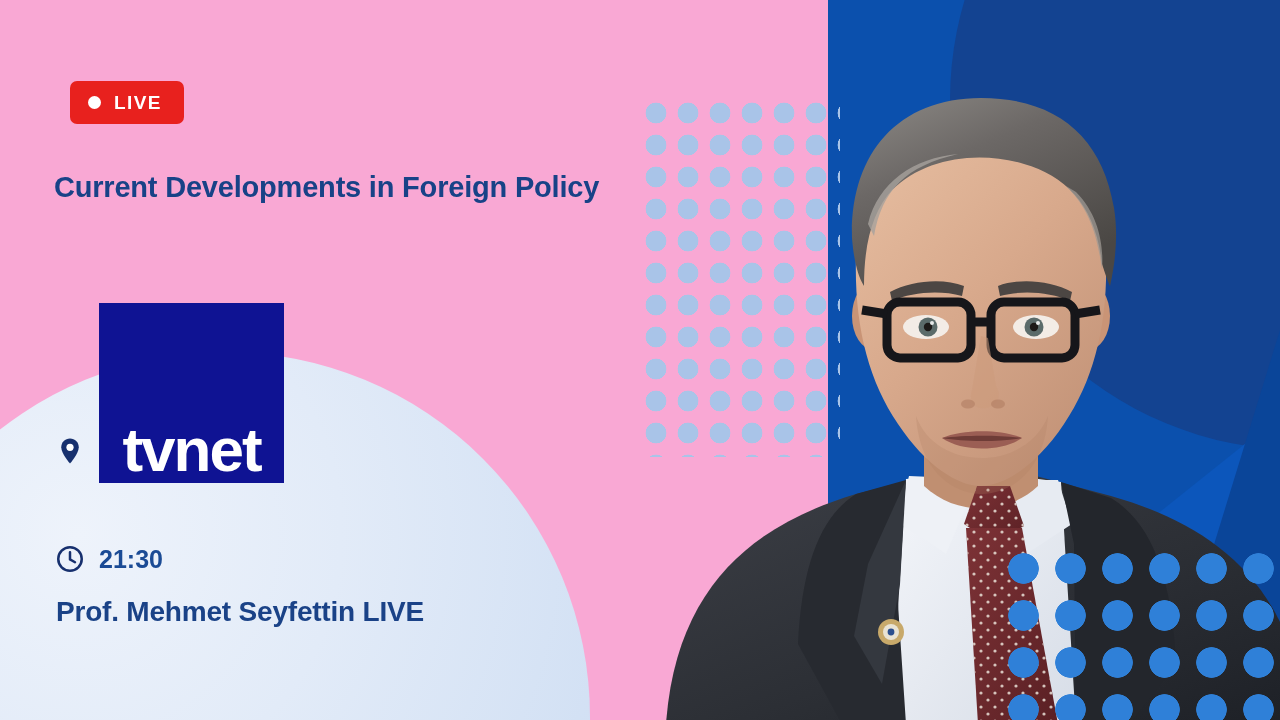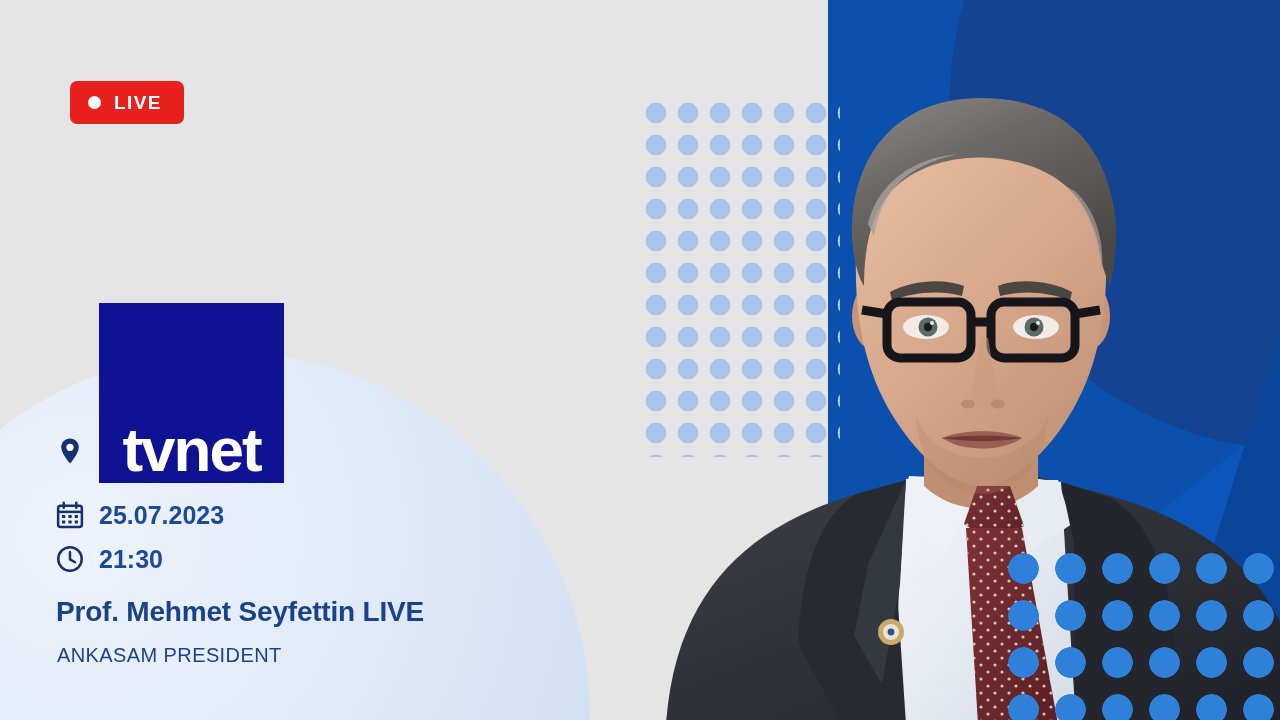--- a/index.html
+++ b/index.html
@@ -1,18 +1,18 @@
 <!DOCTYPE html>
 <html><head>
 <meta charset="utf-8">
 <style>
   html,body{margin:0;padding:0;background:#fff;}
   body{width:1280px;height:720px;overflow:hidden;font-family:"Liberation Sans",sans-serif;}
 
-  #stage{position:relative;width:1280px;height:720px;background:#e5e5e5;overflow:hidden;}
+  #stage{position:relative;width:1280px;height:720px;background:#f9a8d4;overflow:hidden;}
 
   
   .bg-layer{position:absolute;pointer-events:none;}
 
   
   #blue-panel{left:828px;top:0;width:452px;height:720px;background:#0b50ad;}
 
   
   #blue-circle{left:950px;top:-250px;width:700px;height:700px;border-radius:50%;background:#134391;}
 
@@ -207,55 +207,39 @@
 
   <div class="dots" id="dots-bottom"></div>
 
   <div id="content">
 
     <div id="live-badge">
       <span id="live-dot"></span>
       <span id="live-label">LIVE</span>
     </div>
 
+    <div id="talk-title">Current Developments in Foreign Policy</div>
 
     <div id="tvnet-logo">
       <span id="tvnet-wordmark">tvnet</span>
     </div>
 
     <div class="meta-row" id="meta-location">
       <svg class="meta-icon" viewBox="0 0 24 24">
         <path d="M12 2C8.1 2 5 5.1 5 9c0 5.2 7 13 7 13s7-7.8 7-13c0-3.9-3.1-7-7-7z" fill="#17306e"></path>
         <circle cx="12" cy="9" r="2.9" fill="#ffffff"></circle>
       </svg>
       <span class="meta-text"></span>
     </div>
 
-    <div class="meta-row" id="meta-date">
-      <svg class="meta-icon" viewBox="0 0 24 24">
-        <rect x="2.5" y="4.5" width="19" height="17" rx="2" fill="none" stroke="#17306e" stroke-width="2"></rect>
-        <path d="M2.5 9.5 H21.5" stroke="#17306e" stroke-width="2"></path>
-        <path d="M7 2.2 V6.2 M17 2.2 V6.2" stroke="#17306e" stroke-width="2" stroke-linecap="round"></path>
-        <g fill="#17306e">
-          <rect x="5.6" y="12" width="2.6" height="2.4"></rect>
-          <rect x="10.7" y="12" width="2.6" height="2.4"></rect>
-          <rect x="15.8" y="12" width="2.6" height="2.4"></rect>
-          <rect x="5.6" y="16.4" width="2.6" height="2.4"></rect>
-          <rect x="10.7" y="16.4" width="2.6" height="2.4"></rect>
-          <rect x="15.8" y="16.4" width="2.6" height="2.4"></rect>
-        </g>
-      </svg>
-      <span class="meta-text">25.07.2023</span>
-    </div>
 
     <div class="meta-row" id="meta-time">
       <svg class="meta-icon" viewBox="0 0 24 24">
         <circle cx="12" cy="12" r="9.4" fill="none" stroke="#17306e" stroke-width="2"></circle>
         <path d="M12 6.6 V12.3 L16 14.6" fill="none" stroke="#17306e" stroke-width="2" stroke-linecap="round" stroke-linejoin="round"></path>
       </svg>
       <span class="meta-text">21:30</span>
     </div>
 
     <div id="speaker-name">Prof. Mehmet Seyfettin LIVE</div>
-    <div id="speaker-role">ANKASAM PRESIDENT</div>
 
   </div>
 </div>
 
 </body></html>

